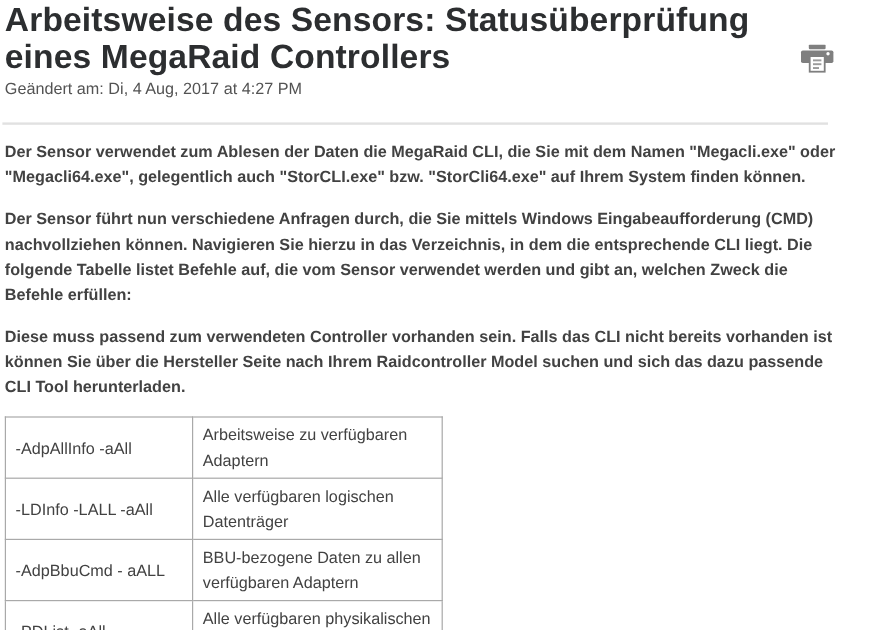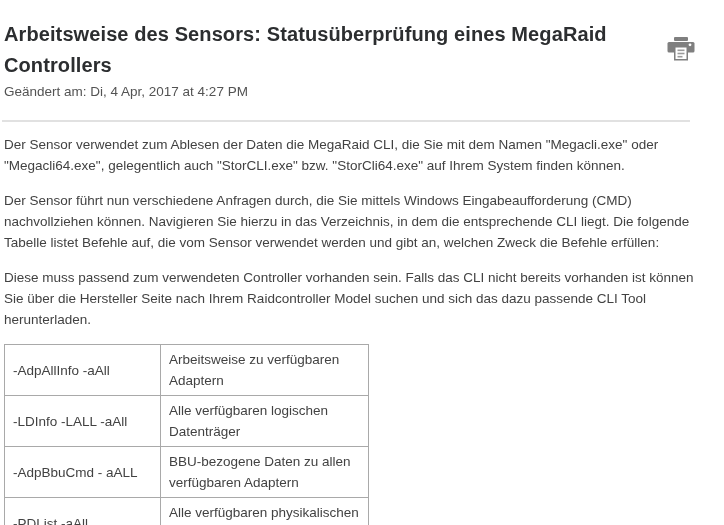--- a/index.html
+++ b/index.html
@@ -13,22 +13,22 @@
   .page {
     position: relative;
     width: 724px;
     min-height: 525px;
     padding: 0 0 0 4px;
   }
   
   .article-header { position: relative; }
   .page-title {
     margin: 0;
-    padding-top: 19px;
-    font-size: 20px;
+    padding-top: 1px;
+    font-size: 28px;
     line-height: 31px;
     font-weight: bold;
     color: #2c2e30;
     max-width: 640px;
     letter-spacing: 0.1px;
   }
   .modified-date {
     margin-top: 0;
     font-size: 13.5px;
     line-height: 21px;
@@ -52,20 +52,21 @@
     margin: 18px 0 0 -2px;
     width: 688px;
   }
   
   .article-body p {
     font-size: 13.5px;
     line-height: 21px;
     color: #424242;
     margin: 0 0 14px 0;
     max-width: 695px;
+    font-weight: bold;
   }
   .article-body p:first-child { margin-top: 12px; }
   
   .commands-table {
     border-collapse: collapse;
     margin-top: 8px;
   }
   .commands-table td {
     border: 1px solid #a9a9a9;
     font-size: 13.5px;
@@ -90,21 +91,21 @@
         <rect x="7" y="0" width="14" height="4" rx="1" fill="#7f7f7f"></rect>
         <rect x="0.5" y="5" width="27" height="10.5" rx="1.5" fill="#7f7f7f"></rect>
         <circle cx="23" cy="7.8" r="1.4" fill="#ffffff"></circle>
         <rect x="7.75" y="9.75" width="12.5" height="13" fill="#ffffff" stroke="#7f7f7f" stroke-width="1.5"></rect>
         <rect x="10.5" y="12.5" width="7" height="1.6" fill="#9b9b9b"></rect>
         <rect x="10.5" y="15.7" width="7" height="1.6" fill="#9b9b9b"></rect>
         <rect x="10.5" y="18.9" width="5" height="1.6" fill="#9b9b9b"></rect>
       </svg>
     </button>
 
-    <div class="modified-date">Geändert am: Di, 4 Apr, 2017 at 4:27 PM</div>
+    <div class="modified-date">Geändert am: Di, 4 Aug, 2017 at 4:27 PM</div>
   </header>
 
   <hr class="divider">
 
   <main class="article-body">
     <p>Der Sensor verwendet zum Ablesen der Daten die MegaRaid CLI, die Sie mit dem Namen "Megacli.exe" oder "Megacli64.exe", gelegentlich auch "StorCLI.exe" bzw. "StorCli64.exe" auf Ihrem System finden können.</p>
     <p>Der Sensor führt nun verschiedene Anfragen durch, die Sie mittels Windows Eingabeaufforderung (CMD) nachvollziehen können. Navigieren Sie hierzu in das Verzeichnis, in dem die entsprechende CLI liegt. Die folgende Tabelle listet Befehle auf, die vom Sensor verwendet werden und gibt an, welchen Zweck die Befehle erfüllen:</p>
     <p>Diese muss passend zum verwendeten Controller vorhanden sein. Falls das CLI nicht bereits vorhanden ist können Sie über die Hersteller Seite nach Ihrem Raidcontroller Model suchen und sich das dazu passende CLI Tool herunterladen.</p>
 
     <table class="commands-table">

